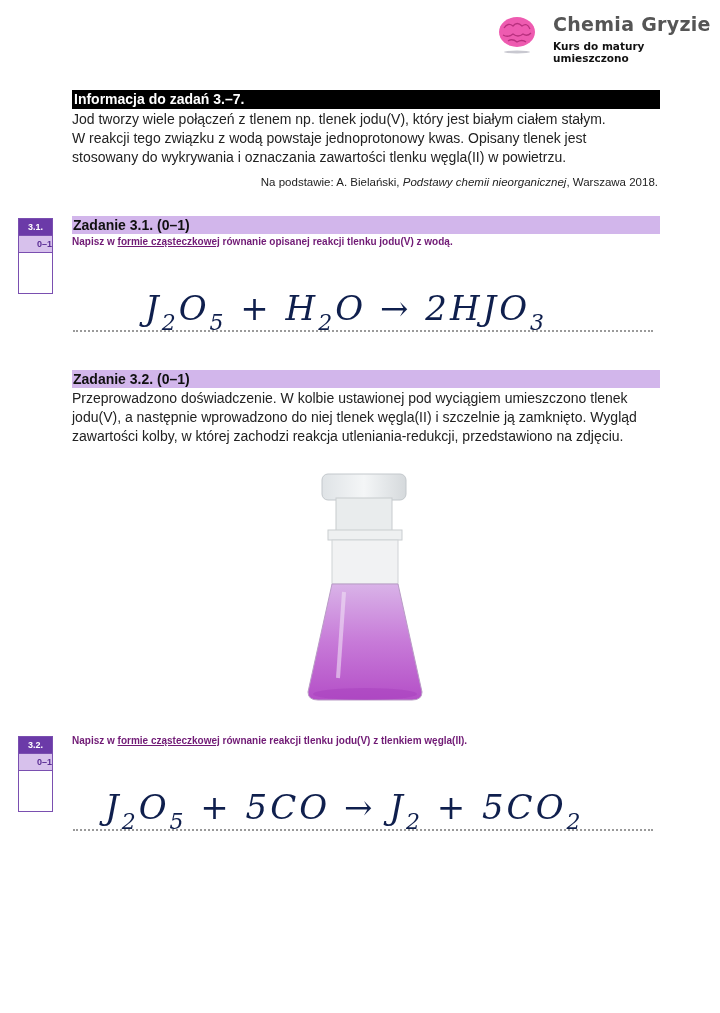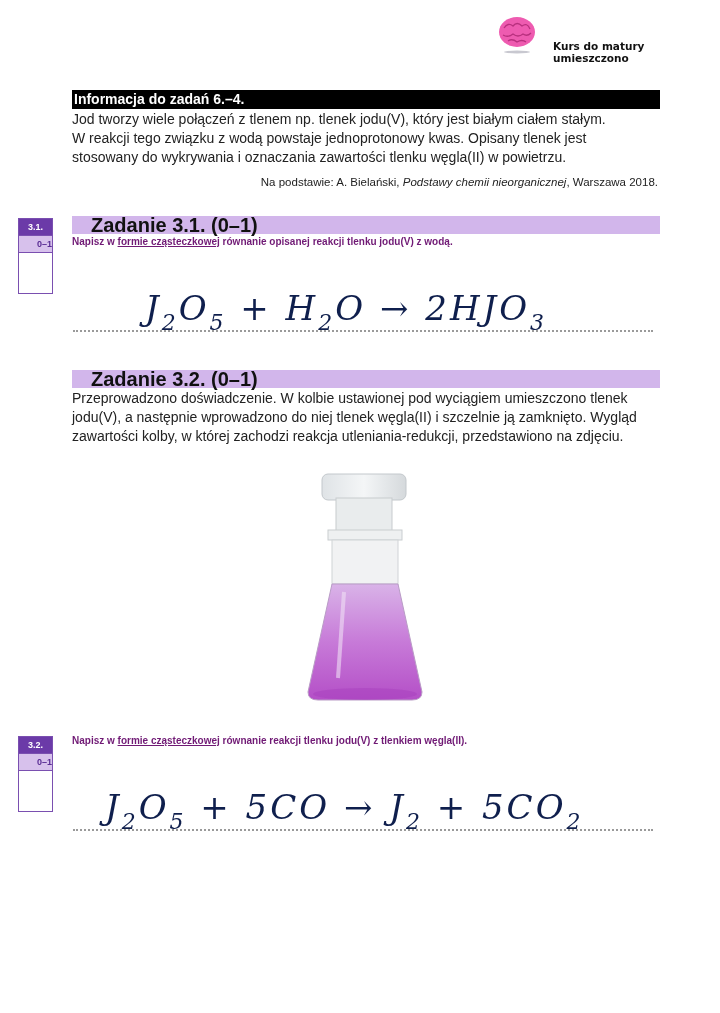--- a/index.html
+++ b/index.html
@@ -23,21 +23,21 @@
     .source { left: 72px; top: 176px; width: 586px; text-align: right; font-size: 11.5px; color: #222; }
     .source i { font-style: italic; }
 
     
     .scorebox { width: 35px; border: 1.5px solid #7a4fb0; box-sizing: border-box; background: #fff; }
     .scorebox .num { background: #6b3aa8; color: #fff; font-size: 9px; font-weight: bold; text-align: center; height: 16px; line-height: 16px; }
     .scorebox .pts { background: #d7c1ec; color: #5a2d94; font-size: 9px; font-weight: bold; text-align: right; height: 16px; line-height: 16px; border-top: 1px solid #7a4fb0; border-bottom: 1.5px solid #7a4fb0; }
     .scorebox .blank { height: 40px; }
 
     
-    .task-bar { left: 72px; width: 588px; height: 18px; background: #d2b6eb; font-weight: bold; font-size: 20px; line-height: 18px; padding-left: 19px; box-sizing: border-box; color: #111; }
+    .task-bar { left: 72px; width: 588px; height: 18px; background: #d2b6eb; font-weight: bold; font-size: 14px; line-height: 18px; padding-left: 1px; box-sizing: border-box; color: #111; }
     .task-q { left: 72px; font-size: 10px; font-weight: bold; color: #701a75; }
     .task-q u { text-decoration: underline; }
     .task-desc { left: 72px; width: 600px; font-size: 14px; line-height: 19px; color: #222; }
     .task-desc p { margin: 0; }
 
     .dotline { left: 73px; width: 580px; height: 0; border-top: 2px dotted #9a9a9a; }
 
     .handwriting { font-family: "DejaVu Serif", serif; color: #0f1f4d; font-size: 34px; font-style: italic; white-space: nowrap; letter-spacing: 3px; }
     .handwriting sub { font-size: 22px; vertical-align: -10px; }
 
@@ -46,24 +46,25 @@
   </style>
 </head>
 <body>
 
 <div class="abs brand">
   <svg class="brain" viewBox="0 0 38 40">
     <ellipse cx="19" cy="18" rx="18" ry="15" fill="#ee5bb0"></ellipse>
     <path d="M6 14 q4 -6 9 -2 q4 -5 9 0 q5 -4 8 3 M5 21 q5 3 10 -1 q5 4 10 0 q4 3 8 -1 M10 27 q4 -3 9 1 q5 -3 9 0" stroke="#b8307e" stroke-width="1.3" fill="none"></path>
     <ellipse cx="19" cy="38" rx="13" ry="1.5" fill="#c8c8d0"></ellipse>
   </svg>
+  <div class="brand-title">Chemia Gryzie</div>
   <div class="brand-sub">Kurs do matury umieszczono</div>
 </div>
 
-<div class="abs info-bar">Informacja do zadań 6.–4.</div>
+<div class="abs info-bar">Informacja do zadań 3.–7.</div>
 <div class="abs info-text">
   <p>Jod tworzy wiele połączeń z tlenem np. tlenek jodu(V), który jest białym ciałem stałym.</p>
   <p>W reakcji tego związku z wodą powstaje jednoprotonowy kwas. Opisany tlenek jest</p>
   <p>stosowany do wykrywania i oznaczania zawartości tlenku węgla(II) w powietrzu.</p>
 </div>
 <div class="abs source">
   <span>Na podstawie: A. Bielański, </span><i>Podstawy chemii nieorganicznej</i><span>, Warszawa 2018.</span>
 </div>
 
 <div class="abs scorebox" style="left:18px; top:218px;">

